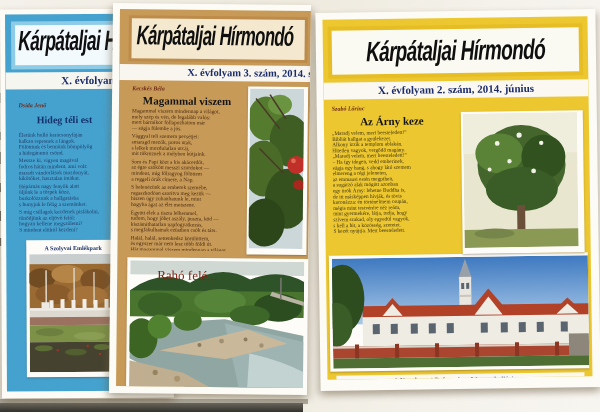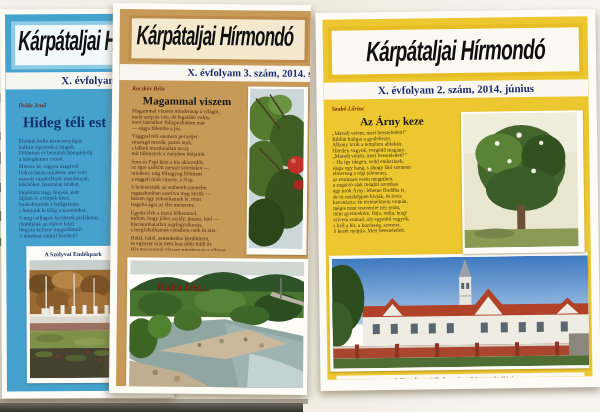--- a/index.html
+++ b/index.html
@@ -28,21 +28,21 @@
   
   #pg-left{left:1px;top:9px;width:172px;height:389px;transform:rotate(-.3deg);z-index:1;}
   #pg-left .cover{inset:5px 0 7px 5px;background:#45a2cf;}
   .mast-left{margin:7px 0 0 6px;height:40px;background:#8ecbe6;padding:4px 0 4px 4px;}
   .mast-left .mast-in{background:#f2fafd;}
   .mast-left .mast-text{font-size:28px;line-height:32px;transform:scaleX(.62);
     transform-origin:0 60%;padding-left:5px;}
   .strip-left{margin-top:3px;height:17px;line-height:17px;background:#f6f6f1;
     font-size:11px;padding-left:56px;}
   .body-left{padding:13px 0 0 13px;width:110px;}
-  .ptitle-left{margin-top:6px;width:92px;font-size:15px;color:#14306a;}
+  .ptitle-left{margin-top:6px;width:92px;font-size:10px;color:#14306a;}
   .poemwrap-left{height:108px;margin-top:7px;}
   .poem-left{font-size:8.8px;line-height:9.6px;transform:scale(.62);width:160%;color:#223c66;}
   .pf-left{margin:0 0 0 7px;width:88px;padding:3px 3px 5px;}
   .cap-left{font-size:6px;color:#1d3166;padding:2px 0 3px;}
 
   
   #pg-mid{left:111px;top:4px;width:198px;height:390px;transform:rotate(.6deg);z-index:2;}
   #pg-mid .cover{inset:6px 0 7px 7px;background:#c89a58;}
   .mast-mid{margin:6px 3px 0 9px;height:40px;background:#bd8c4b;padding:3px;}
   .mast-mid .mast-in{background:#f4e9cf;}
@@ -51,22 +51,22 @@
   .strip-mid{margin-top:3px;height:16px;line-height:16px;background:#f8f6ef;
     font-size:10.5px;padding-left:68px;}
   .row-mid{display:flex;margin:5px 2px 0 13px;}
   .poemcol-mid{width:116px;}
   .ptitle-mid{width:110px;font-size:11px;color:#141414;margin:3px 0 2px;}
   .poemwrap-mid{height:142px;}
   .poem-mid{font-size:9px;line-height:9.6px;transform:scale(.6);width:166%;color:#46290f;}
   .poem-mid .stanza{margin-bottom:4px;}
   .pf-apple{margin-left:4px;width:58px;height:164px;padding:2px;}
   .pf-river{margin:4px 0 0 10px;width:180px;padding:3px;position:relative;}
-  .river-label{position:absolute;left:30px;top:23px;font-family:"Liberation Serif",serif;
-    font-weight:bold;font-size:11px;color:#7d2214;}
+  .river-label{position:absolute;left:30px;top:10px;font-family:"Liberation Serif",serif;
+    font-weight:normal;font-size:13px;color:#7d2214;}
 
   
   #pg-right{left:318px;top:11px;width:280px;height:378px;transform:rotate(-.8deg);z-index:3;}
   #pg-right .cover{inset:7px 8px 11px 7px;background:#edc72f;}
   .mast-right{margin:7px 5px 0 5px;height:44px;background:#e6bd25;padding:4px;}
   .mast-right .mast-in{background:#fbfaf2;display:flex;align-items:center;justify-content:center;}
   .mast-right .mast-text{font-size:28px;line-height:36px;transform:scaleX(.68);
     transform-origin:center 60%;}
   .strip-right{margin-top:4px;height:17px;line-height:17px;background:#faf8f1;
     font-size:11px;text-align:center;padding-left:0;}

